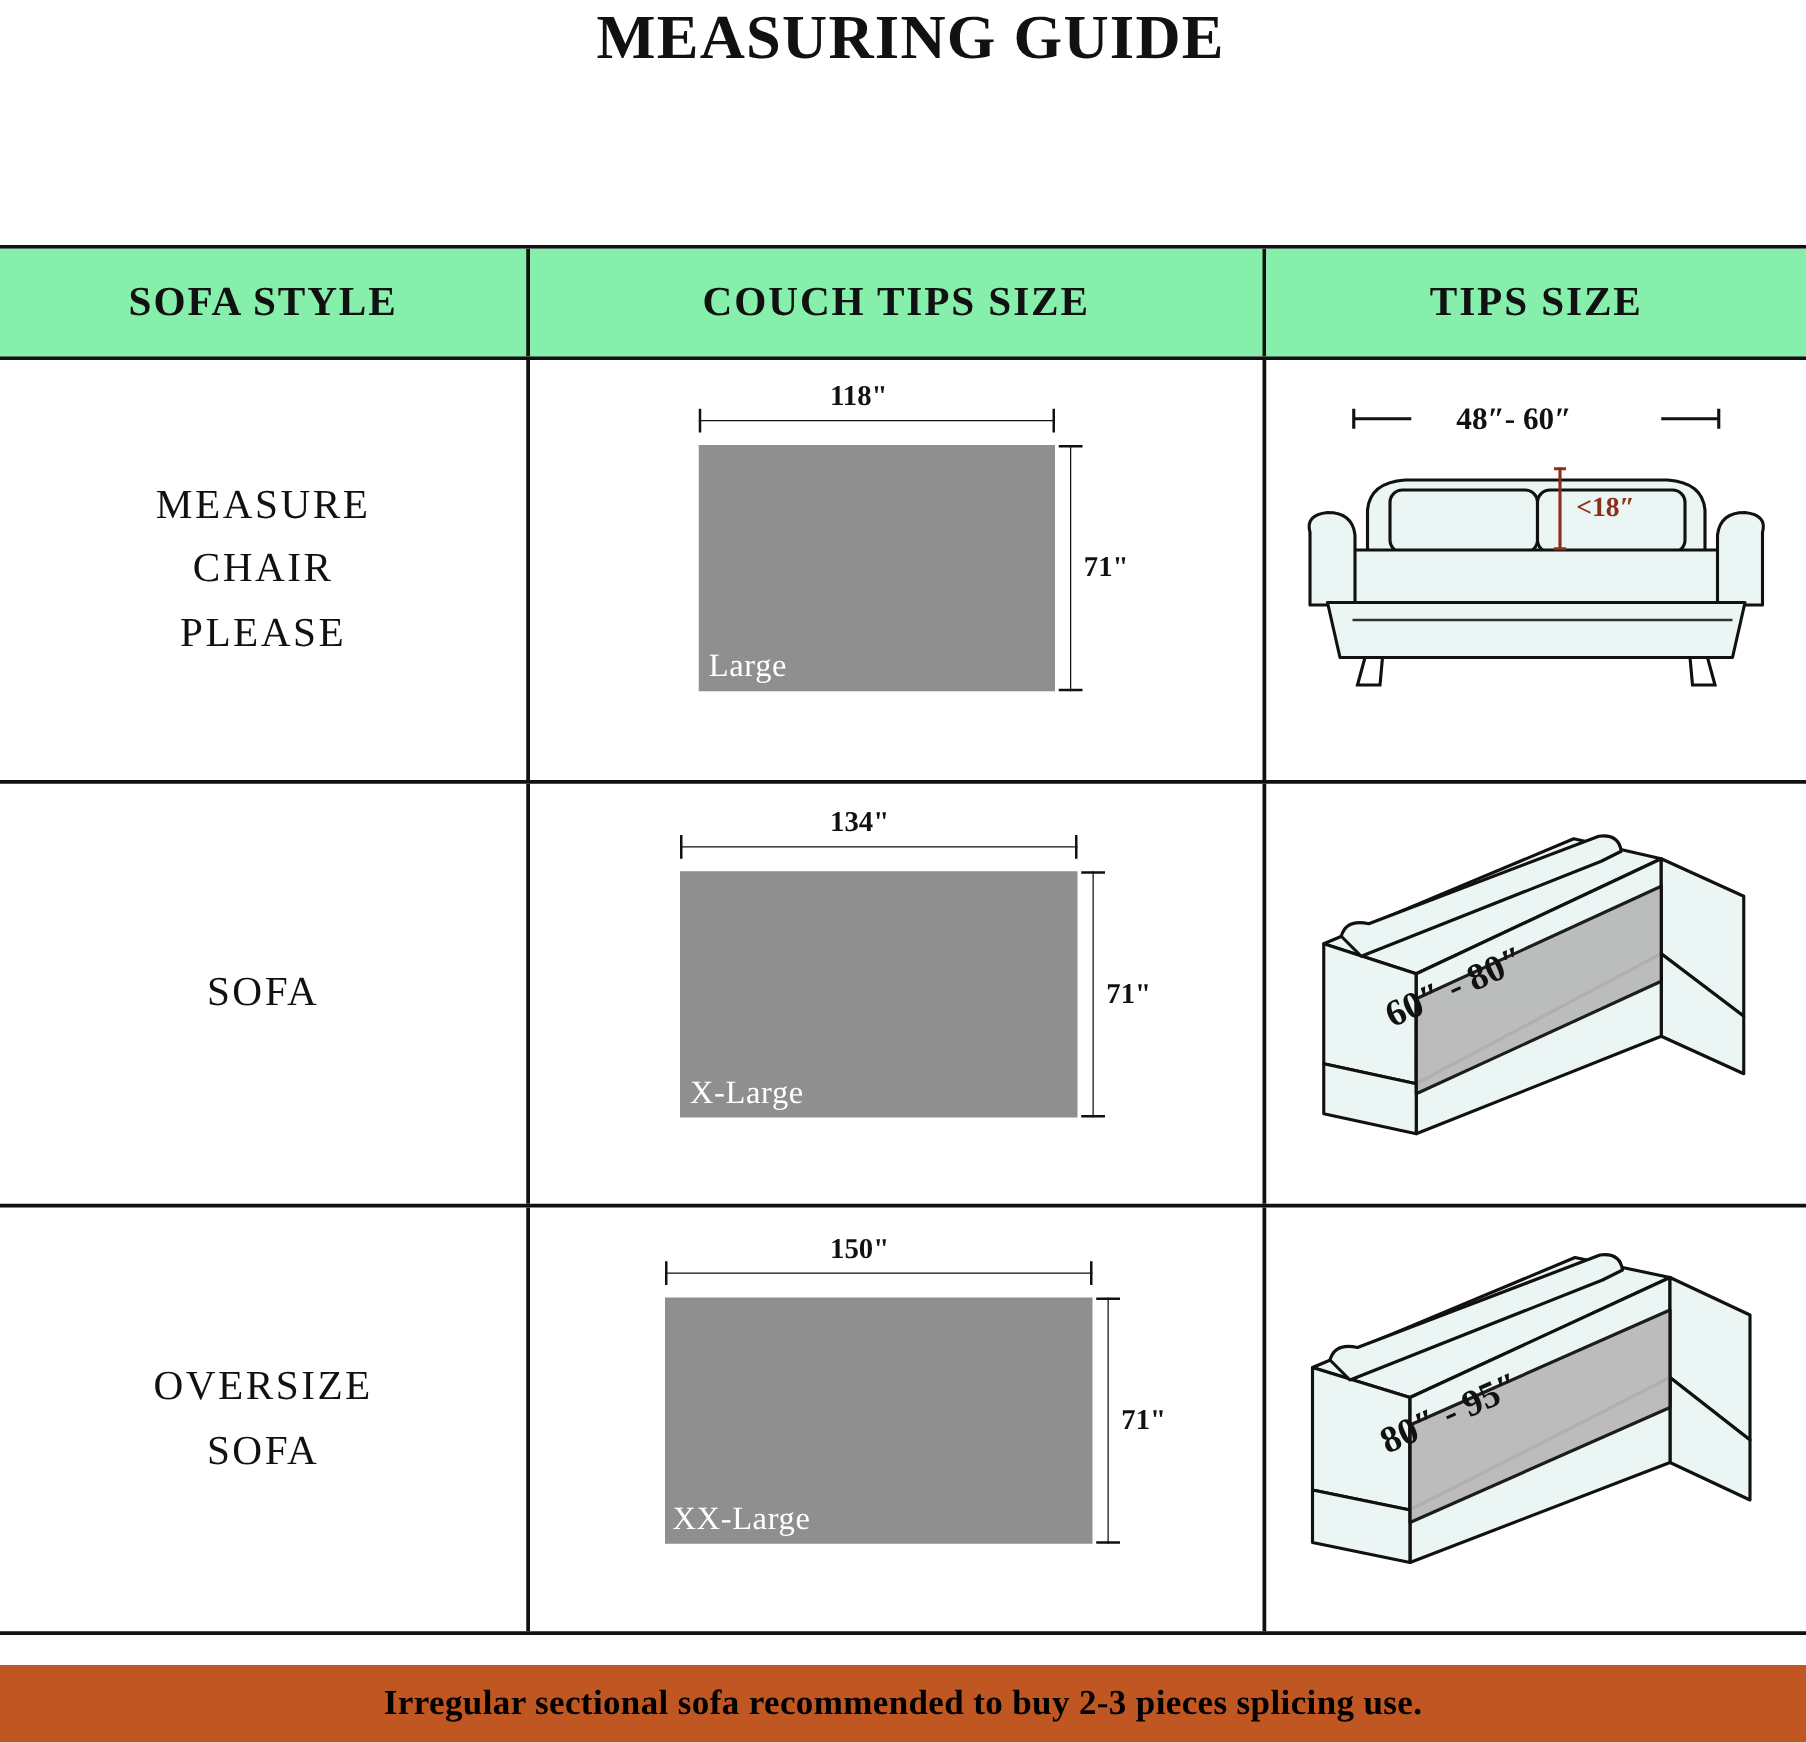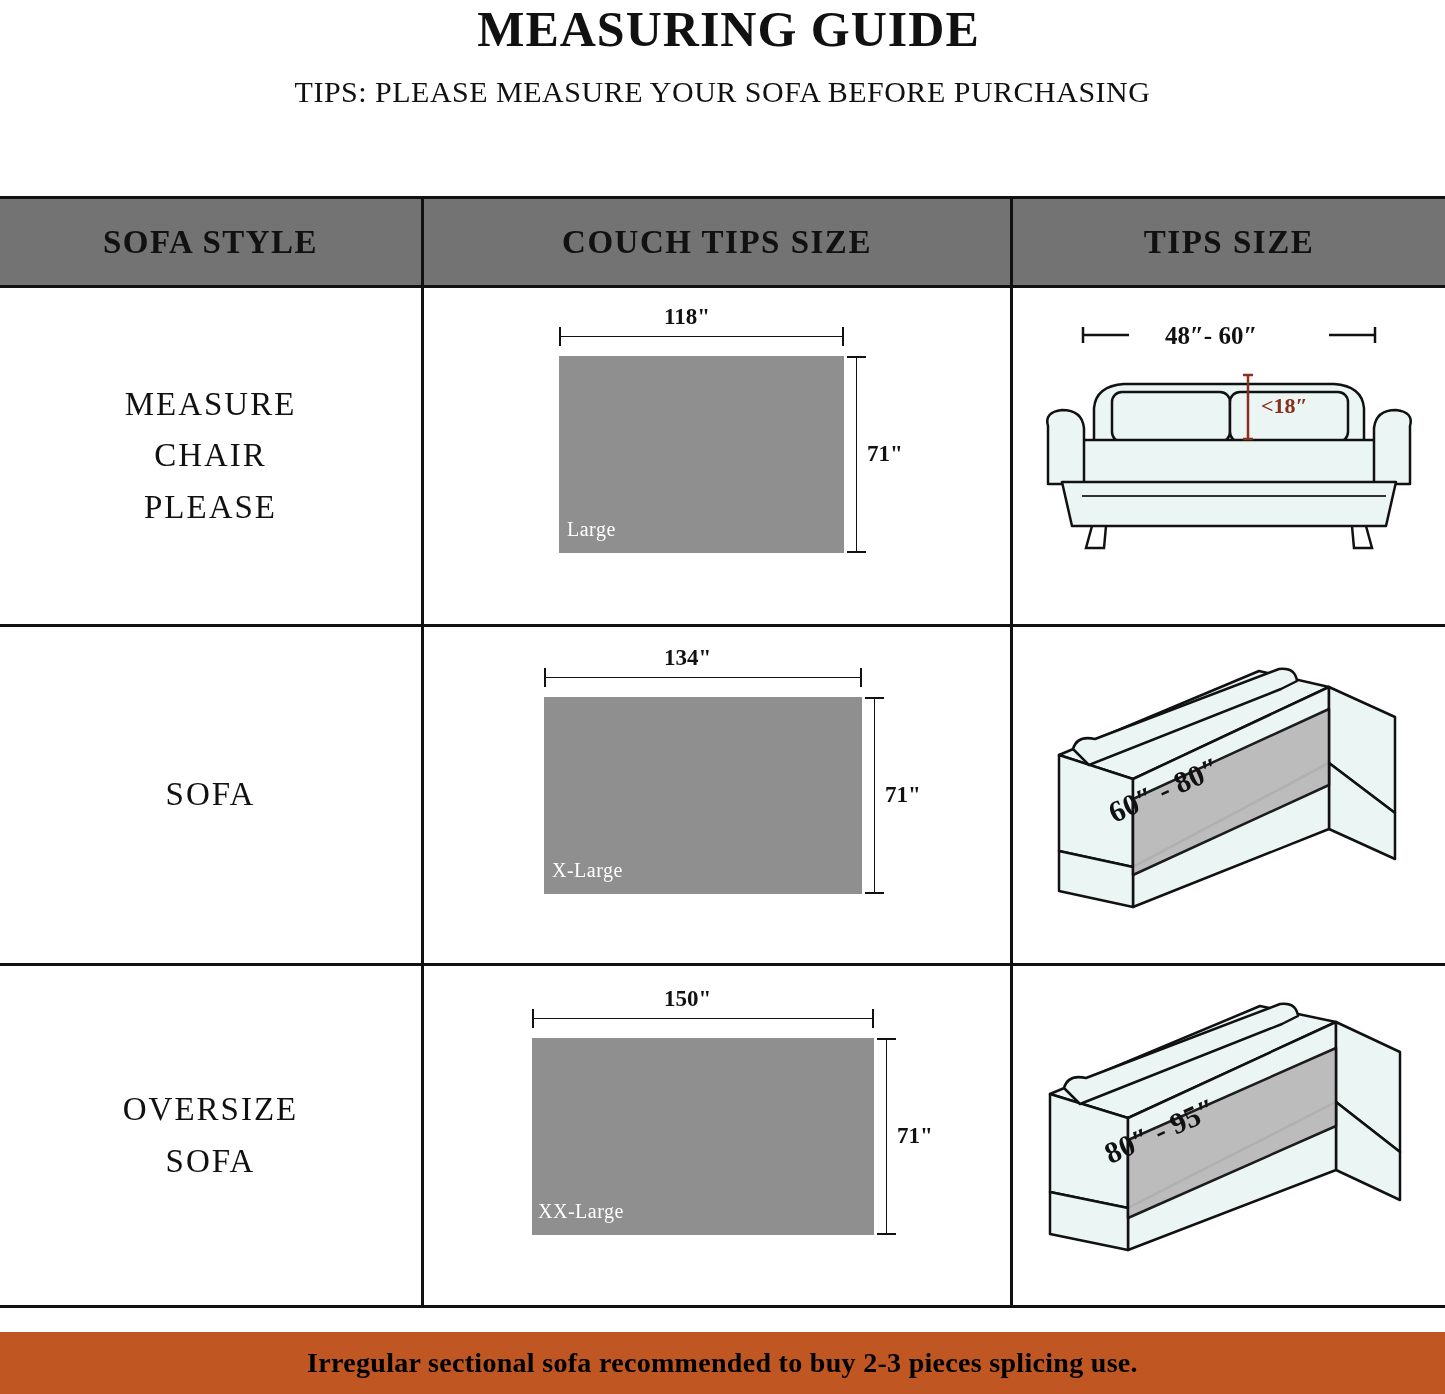--- a/index.html
+++ b/index.html
@@ -58,21 +58,21 @@
     border-right: 3px solid #111;
     position: relative;
   }
   .cell:last-child { border-right: none; }
 
   .col-style { width: 424px; }
   .col-cover { width: 589px; }
   .col-couch { width: 432px; }
 
   .head-row .cell {
-    background: #737373;
+    background: #86efac;
     height: 86px;
     display: flex;
     align-items: center;
     justify-content: center;
   }
   .head-text {
     font-size: 33px;
     font-weight: bold;
     letter-spacing: 1.5px;
   }
@@ -97,21 +97,21 @@
     width: 100%;
     height: 100%;
   }
   .cover-rect {
     position: absolute;
     background: #8f8f8f;
   }
   .cover-label {
     position: absolute;
     color: #ffffff;
-    font-size: 20px;
+    font-size: 26px;
     letter-spacing: 0.5px;
   }
   .dim-h {
     position: absolute;
     height: 1px;
     background: #111;
   }
   .dim-h::before, .dim-h::after {
     content: "";
     position: absolute;
@@ -186,21 +186,20 @@
     font-size: 28px;
     font-weight: bold;
     letter-spacing: 0.3px;
   }
 </style>
 </head>
 <body>
 
 <div class="header">
   <div class="title">MEASURING GUIDE</div>
-  <div class="subtitle">TIPS: PLEASE MEASURE YOUR SOFA BEFORE PURCHASING</div>
 </div>
 
 <div class="table">
 
   <div class="row head-row">
     <div class="cell col-style">
       <span class="head-text">SOFA STYLE</span>
     </div>
     <div class="cell col-cover">
       <span class="head-text">COUCH TIPS SIZE</span>

